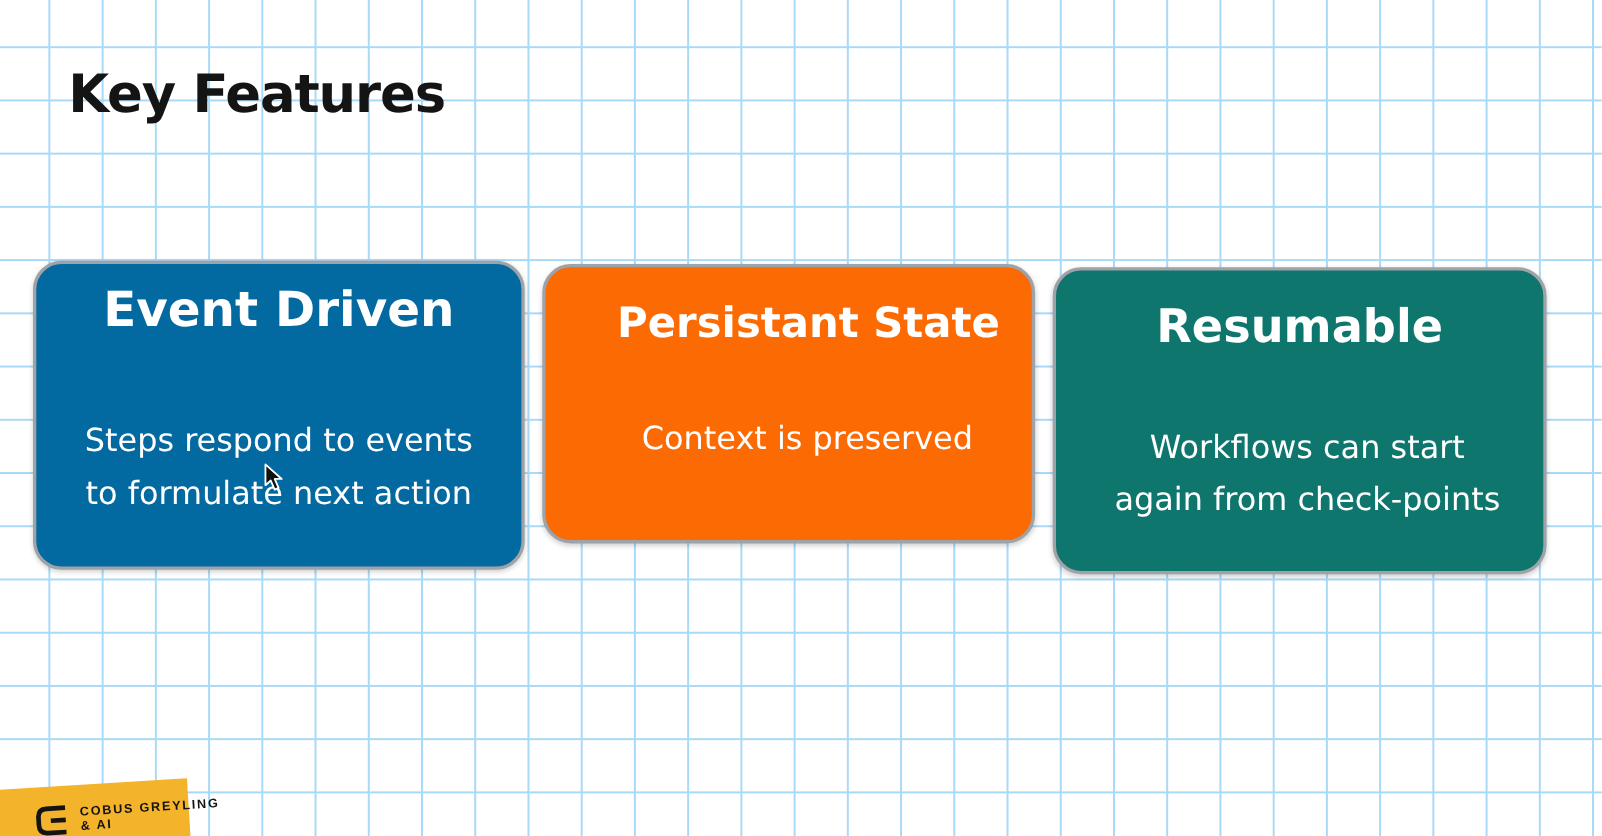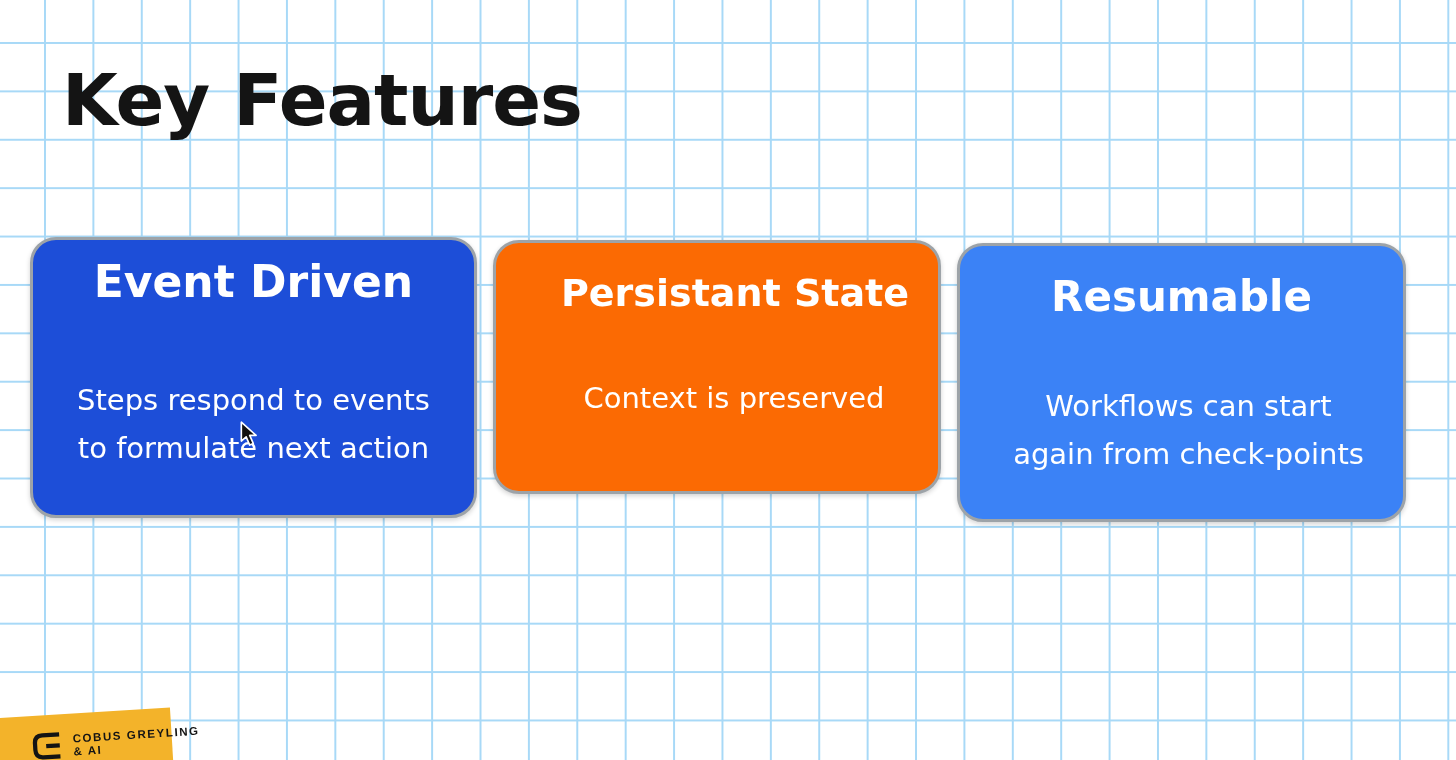--- a/index.html
+++ b/index.html
@@ -12,21 +12,21 @@
     background-image:
       linear-gradient(to right, #a8d9f7 2px, transparent 2px),
       linear-gradient(to bottom, #a8d9f7 2px, transparent 2px);
     background-size:48.4px 48.4px;
     background-position:44px 42px;
   }
 
   .slide-title {
     position:absolute;
     left:62px; top:58px;
-    font-size:72px;
+    font-size:48px;
     font-weight:600;
     letter-spacing:-1px;
     color:#141414;
   }
 
   .card {
     position:absolute;
     border:3px solid #9da3a8;
     border-radius:26px;
     box-shadow:0 2px 5px rgba(0,0,0,0.18);
@@ -80,36 +80,36 @@
     left:238px; top:421px;
     width:22px; height:26px;
     pointer-events:none;
   }
 </style>
 </head>
 <body>
 
 <h1 class="slide-title">Key Features</h1>
 
-<div class="card card-1" style="background: #1d4ed8;">
+<div class="card card-1" style="background: #0369a1;">
   <div class="card-title">Event Driven</div>
   <div class="card-body">
     <span class="card-body-line">Steps respond to events</span>
     <span class="card-body-line">to formulate next action</span>
   </div>
 </div>
 
 <div class="card card-2" style="background: rgb(251, 106, 3);">
   <div class="card-title">Persistant State</div>
   <div class="card-body">
     <span class="card-body-line">Context is preserved</span>
   </div>
 </div>
 
-<div class="card card-3" style="background: #3b82f6; text-align: center;">
+<div class="card card-3" style="background: #0f766e; text-align: center;">
   <div class="card-title">Resumable</div>
   <div class="card-body">
     <span class="card-body-line">Workflows can start</span>
     <span class="card-body-line">again from check-points</span>
   </div>
 </div>
 
 <div class="logo-badge" style="background: rgb(243, 179, 42);">
   <svg class="logo-icon" viewBox="0 0 40 40" aria-hidden="true">
     <path d="M35 7 H15 Q6 7 6 16 V24 Q6 33 15 33 H35" fill="none" stroke="#141414" stroke-width="5"></path>

